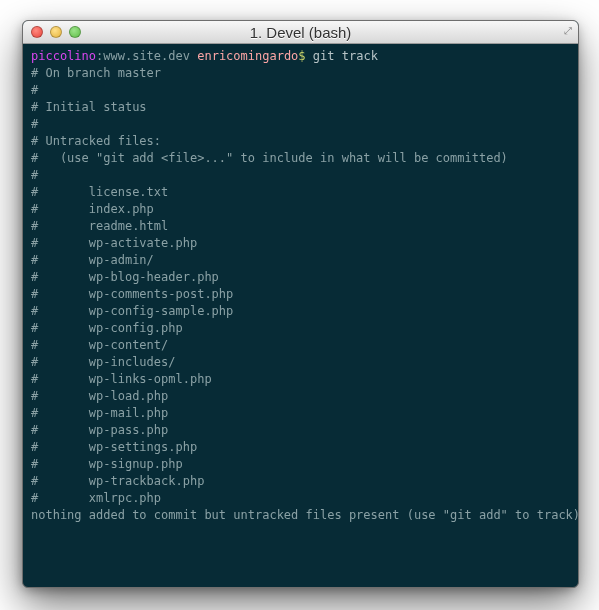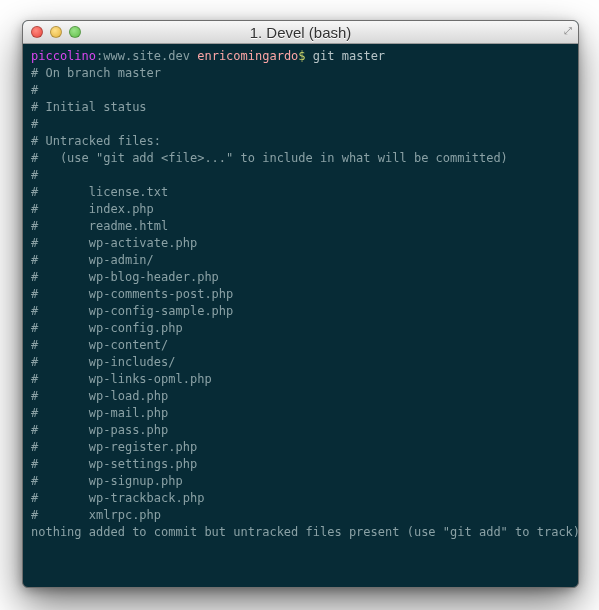--- a/index.html
+++ b/index.html
@@ -37,21 +37,21 @@
       <div class="traffic">
         <div class="tl close"></div>
         <div class="tl min"></div>
         <div class="tl zoom"></div>
       </div>
       <div class="title">1. Devel (bash)</div>
       <div class="expand">⤢</div>
     </div>
 
     <div class="term">
-      <div class="line"><span class="prompt-host">piccolino</span><span class="dim">:</span><span class="dim">www.site.dev</span><span> </span><span class="prompt-user">enricomingardo</span><span class="prompt-dollar">$</span> <span class="cmd">git master</span></div>
+      <div class="line"><span class="prompt-host">piccolino</span><span class="dim">:</span><span class="dim">www.site.dev</span><span> </span><span class="prompt-user">enricomingardo</span><span class="prompt-dollar">$</span> <span class="cmd">git track</span></div>
       <div id="out">
           <div class="line dim"># On branch master</div>
           <div class="line dim">#</div>
           <div class="line dim"># Initial status</div>
           <div class="line dim">#</div>
           <div class="line dim"># Untracked files:</div>
           <div class="line dim">#   (use "git add &lt;file&gt;..." to include in what will be committed)</div>
           <div class="line dim">#</div>
           <div class="line dim">#       license.txt</div>
           <div class="line dim">#       index.php</div>
@@ -61,21 +61,20 @@
           <div class="line dim">#       wp-blog-header.php</div>
           <div class="line dim">#       wp-comments-post.php</div>
           <div class="line dim">#       wp-config-sample.php</div>
           <div class="line dim">#       wp-config.php</div>
           <div class="line dim">#       wp-content/</div>
           <div class="line dim">#       wp-includes/</div>
           <div class="line dim">#       wp-links-opml.php</div>
           <div class="line dim">#       wp-load.php</div>
           <div class="line dim">#       wp-mail.php</div>
           <div class="line dim">#       wp-pass.php</div>
-          <div class="line dim">#       wp-register.php</div>
           <div class="line dim">#       wp-settings.php</div>
           <div class="line dim">#       wp-signup.php</div>
           <div class="line dim">#       wp-trackback.php</div>
           <div class="line dim">#       xmlrpc.php</div>
           <div class="line dim">nothing added to commit but untracked files present (use "git add" to track)</div>
         </div>
 
     </div>
   </div>
 </div>

